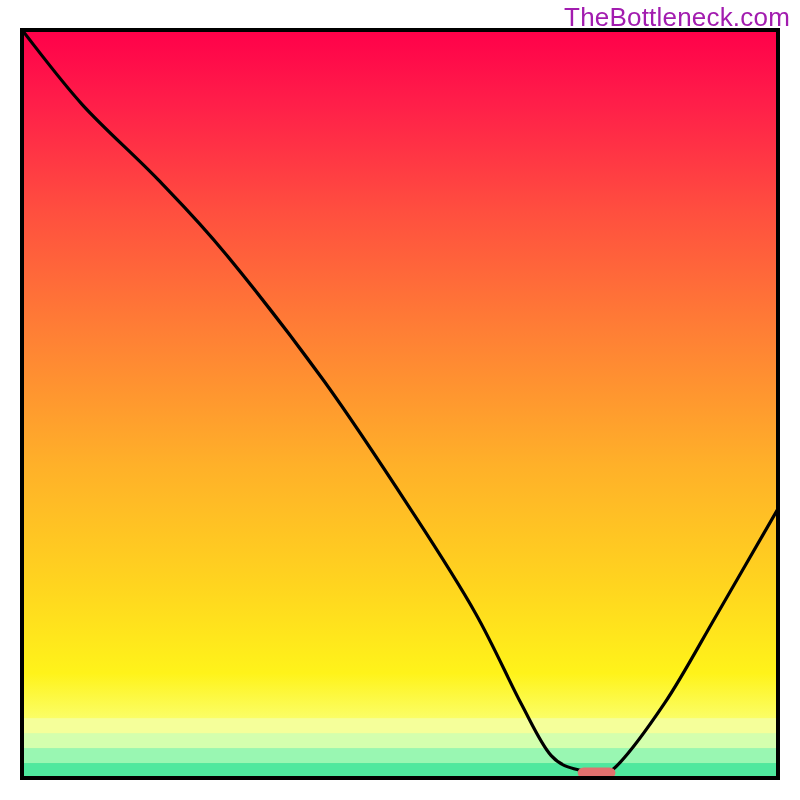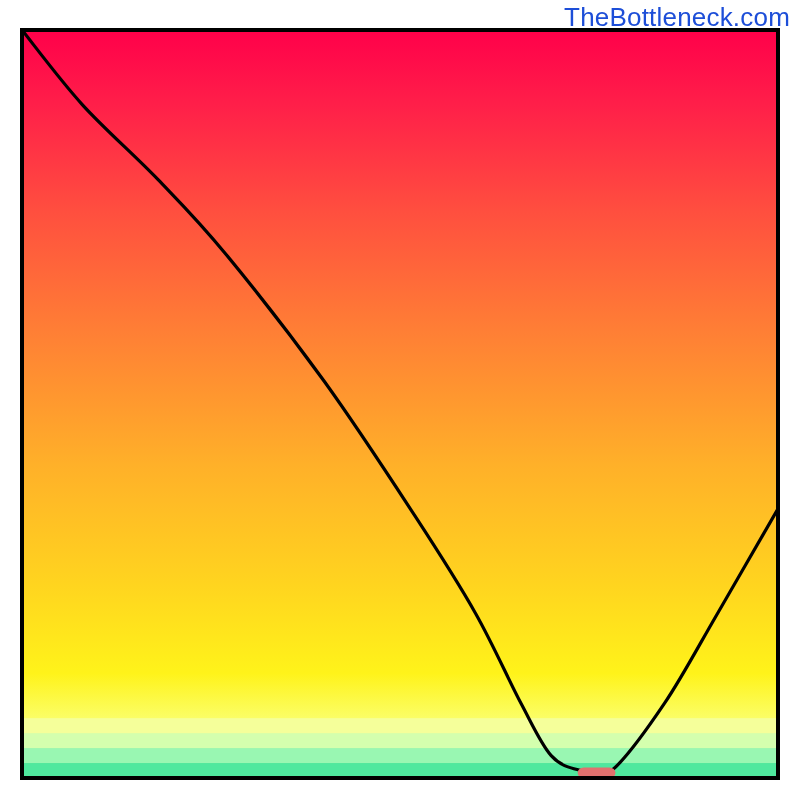--- a/index.html
+++ b/index.html
@@ -15,21 +15,21 @@
     position: relative;
     width: 800px;
     height: 800px;
   }
   .watermark {
     position: absolute;
     top: 2px;
     right: 10px;
     font-size: 26px;
     font-weight: 500;
-    color: #1d4ed8;
+    color: #a21caf;
     letter-spacing: 0.2px;
   }
   svg {
     display: block;
   }
 </style>
 </head>
 <body>
 
 <div class="frame">

